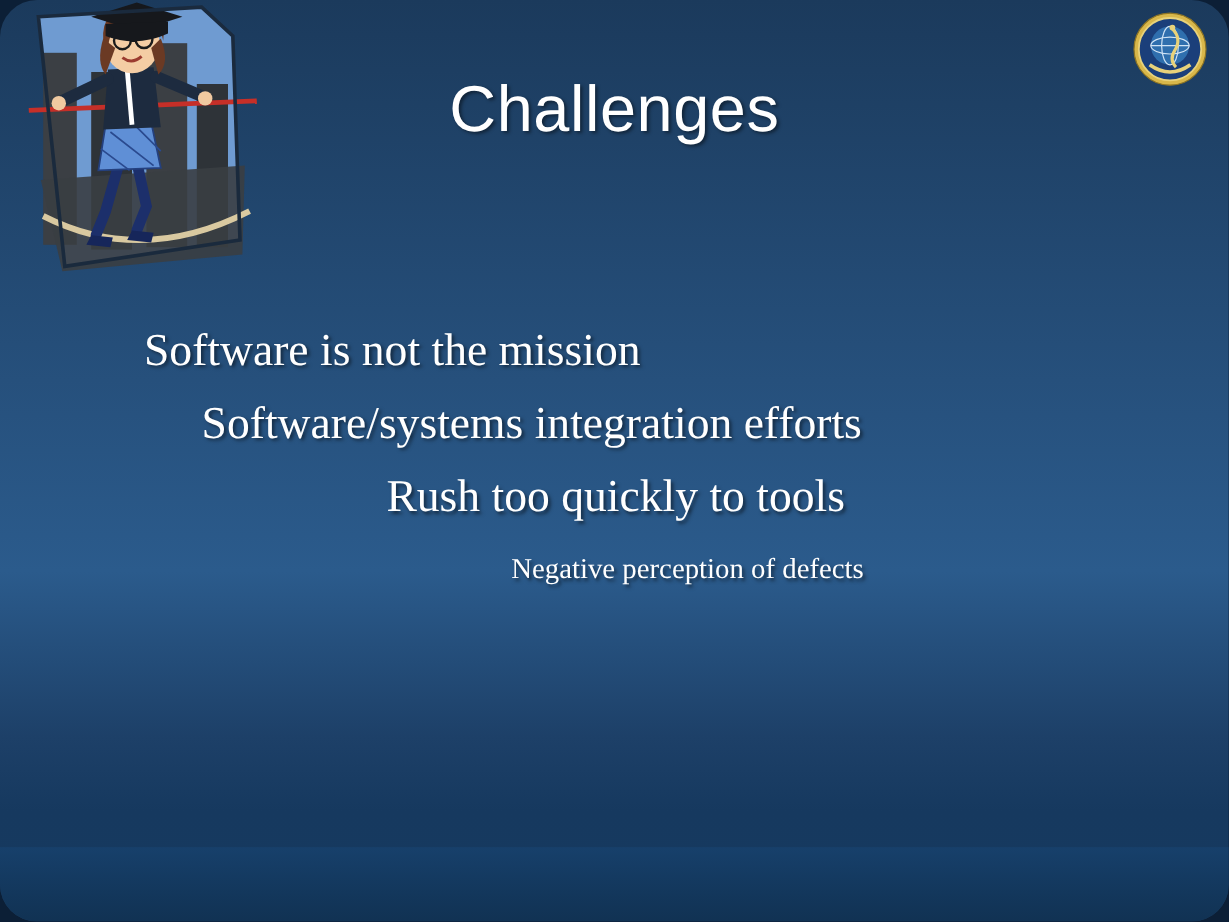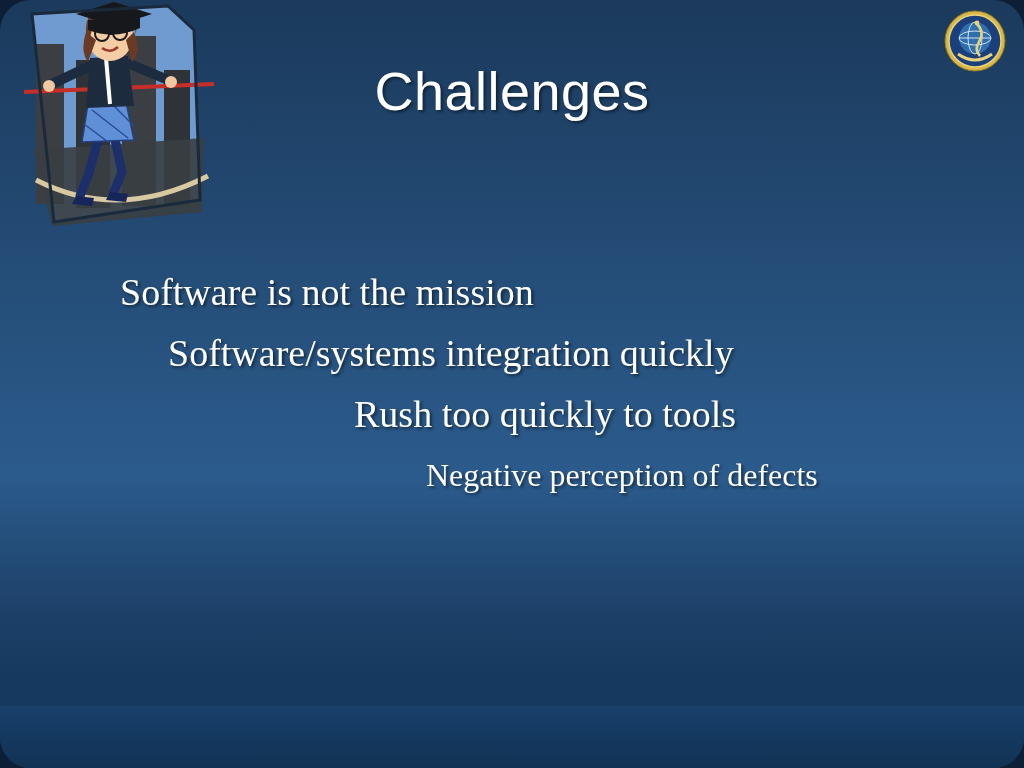--- a/index.html
+++ b/index.html
@@ -50,22 +50,22 @@
     line-height: 61px;
     text-shadow: 2px 2px 3px rgba(0,0,0,0.5);
     white-space: nowrap;
   }
   .bullet {
     display: block;
   }
   .b0 { padding-left: 104px; }
   .b1 { padding-left: 152px; }
   .b2 { padding-left: 256px; }
-  .b3 { padding-left: 306px; margin-left: 32px; }
-  .b4 { padding-left: 410px; font-size: 32px; }
+  .b3 { padding-left: 306px; }
+  .b4 { padding-left: 410px; font-size: 24px; }
 
   
   .clipart {
     position: absolute;
     left: 18px;
     top: 0px;
     width: 200px;
     height: 240px;
   }
   
@@ -149,18 +149,18 @@
       <circle cx="33" cy="13" r="2.4" fill="#e8d27a"></circle>
       <path d="M14 44 q17 12 34 0" stroke="#e8d27a" stroke-width="3" fill="none"></path>
       <circle cx="31" cy="31" r="30" fill="none" stroke="#8e7524" stroke-width="1"></circle>
     </svg>
   </div>
 
   <div class="title">Challenges</div>
 
   <div class="bullets">
     <span class="bullet b0">Software is not the mission</span>
-    <span class="bullet b1">Software/systems integration quickly</span>
+    <span class="bullet b1">Software/systems integration efforts</span>
     <span class="bullet b3">Rush too quickly to tools</span>
     <span class="bullet b4">Negative perception of defects</span>
   </div>
 
 </div>
 
 </body></html>

